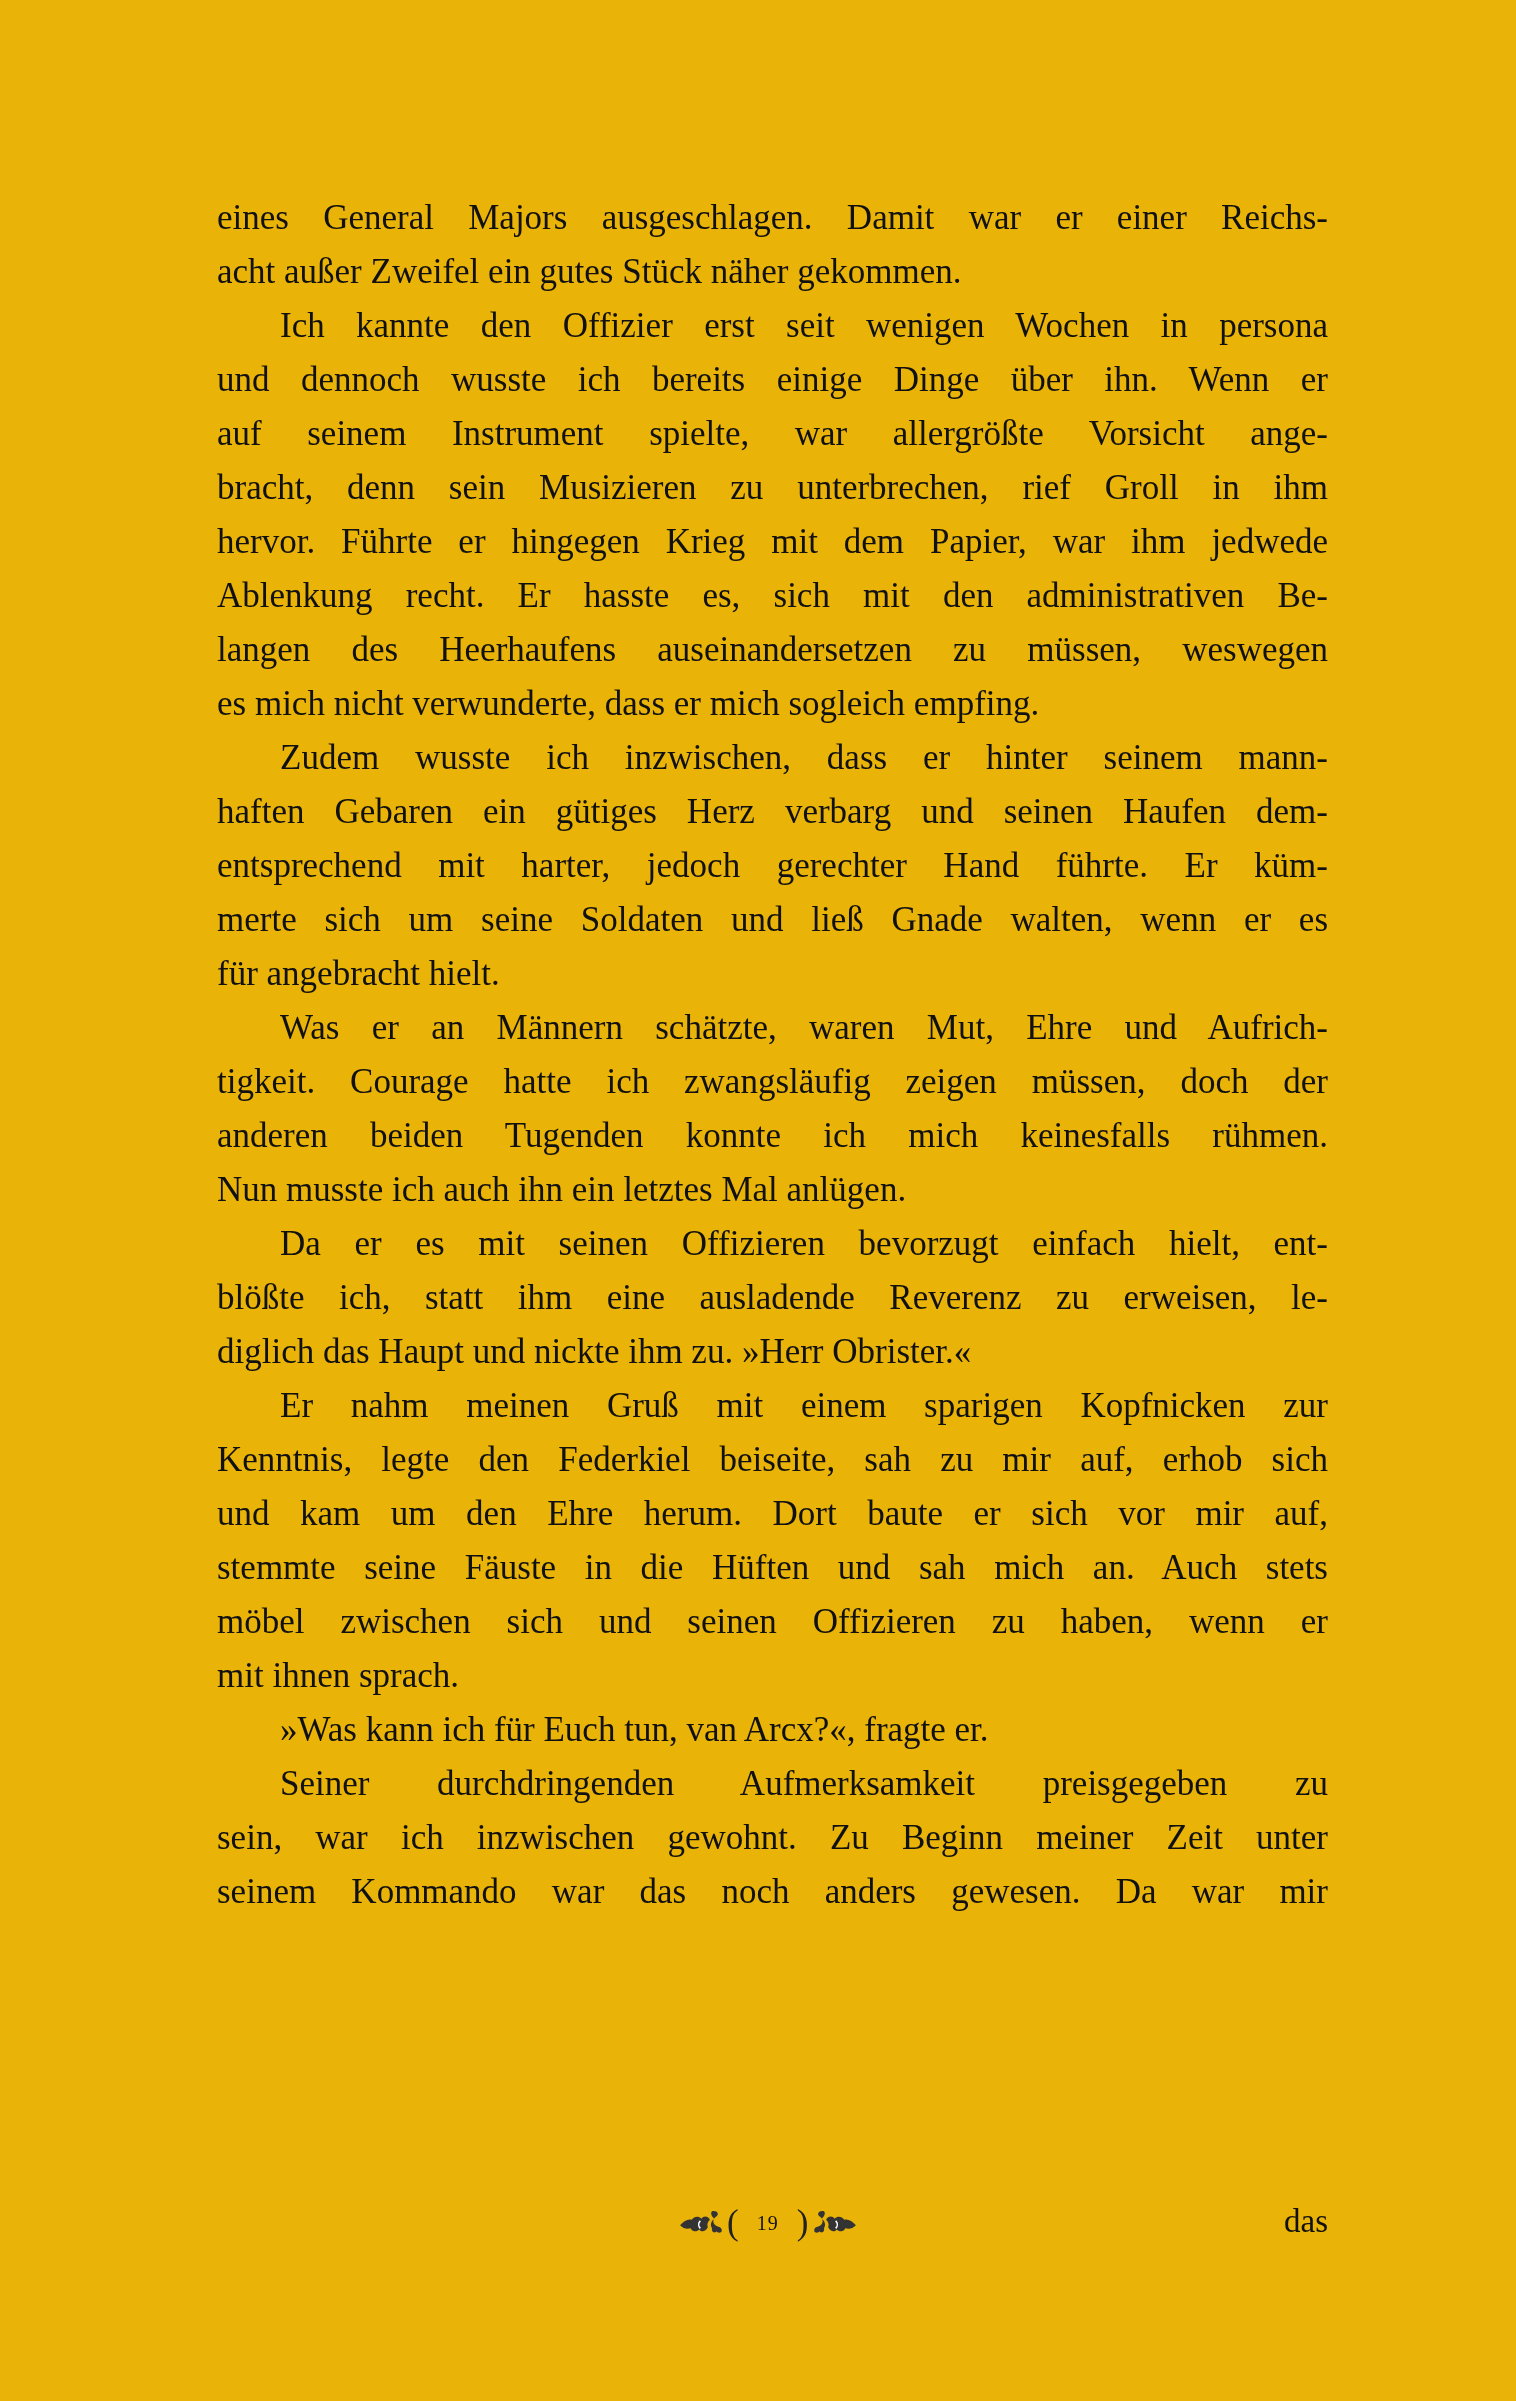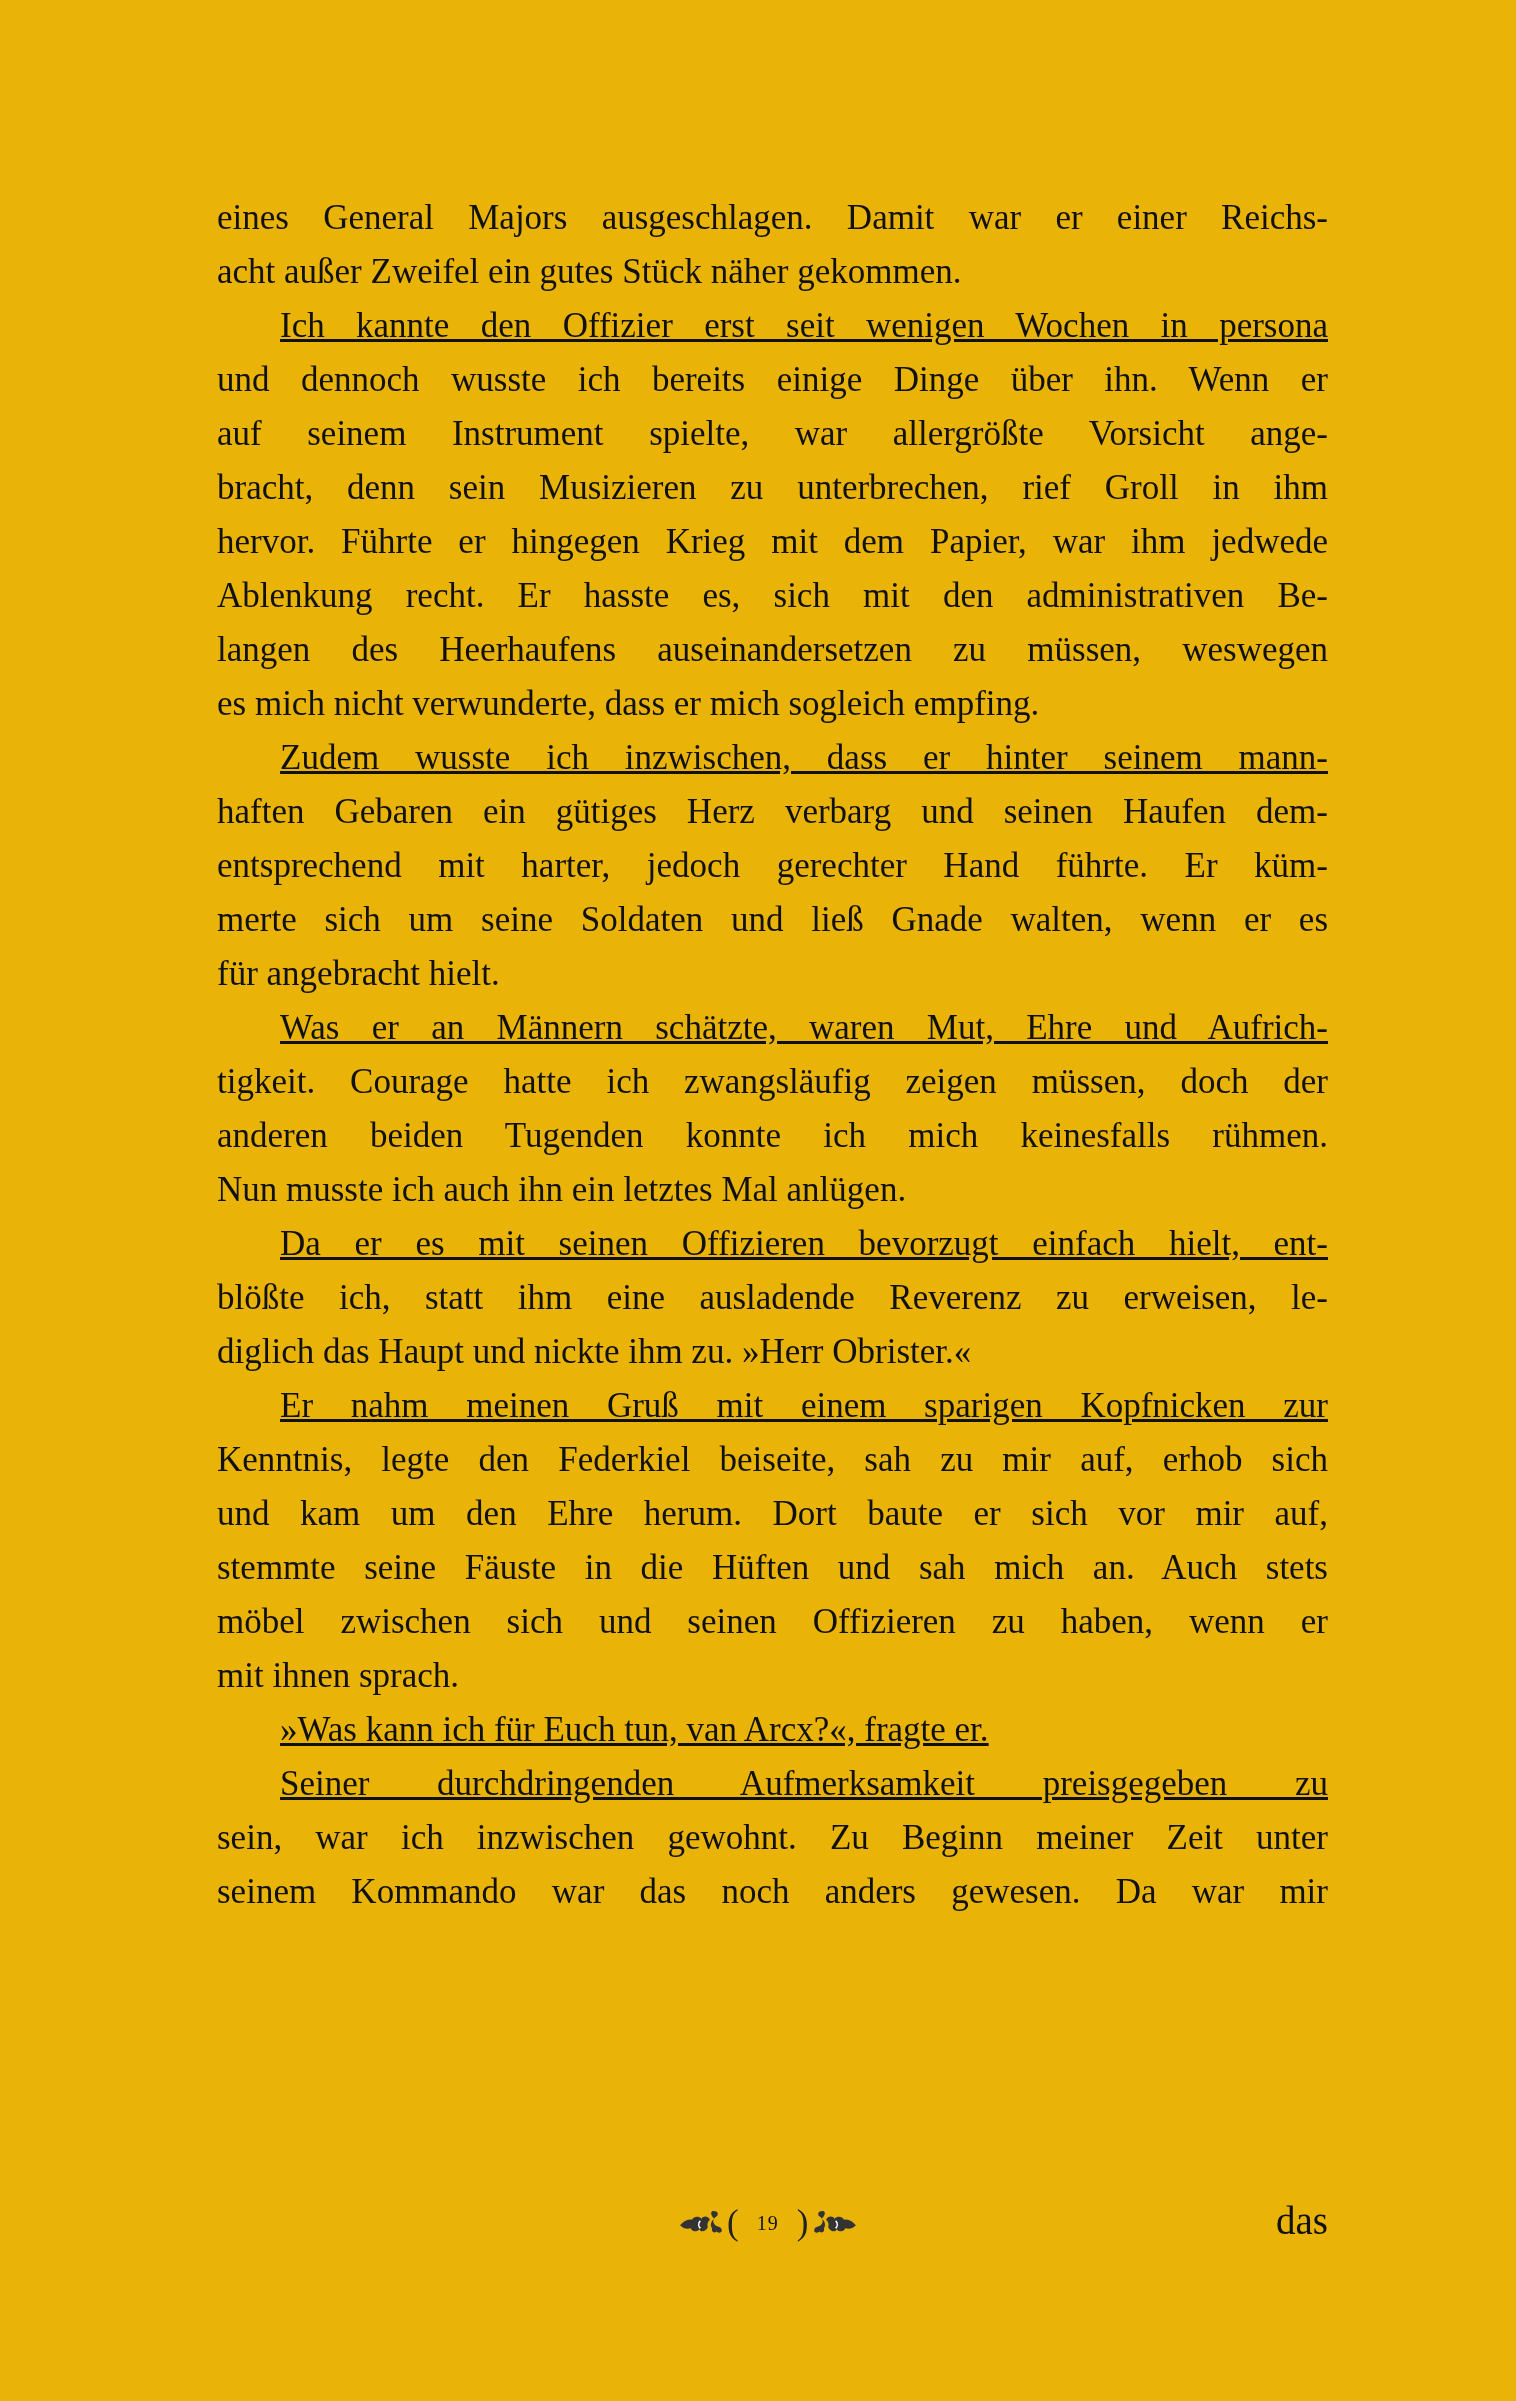--- a/index.html
+++ b/index.html
@@ -6,30 +6,30 @@
   body { width: 1517px; height: 2401px; position: relative; overflow: hidden; }
   .page { position: absolute; left: 0; top: 0; width: 1517px; height: 2401px; background: #eab308; }
   .text-block {
     position: absolute; left: 217px; top: 191px; width: 1111px;
     font-family: "Liberation Serif", "DejaVu Serif", serif;
     font-size: 35px; line-height: 54px; color: #111111;
   }
   .line { display: block; height: 54px; white-space: nowrap; overflow: visible;
           text-align: justify; text-align-last: justify; }
   .line.last { text-align-last: left; }
-  .line.indent { padding-left: 63px; text-decoration: underline; }
+  .line.indent { padding-left: 63px; }
   .footer {
     position: absolute; left: 217px; top: 2194px; width: 1111px; height: 59px;
     font-family: "Liberation Serif", "DejaVu Serif", serif; color: #111111;
   }
   .folio { position: absolute; left: 462px; top: 5.4px; height: 48px; display: flex; align-items: center; gap: 0; }
   .folio .orn { width: 48px; height: 32px; display: inline-block; }
   .folio .paren { font-size: 35px; line-height: 48px; color: #222; }
   .folio .num { font-size: 20px; line-height: 48px; letter-spacing: 1.1px; margin: 0 18px; font-variant: small-caps; }
-  .catchword { position: absolute; right: 0; top: 0; font-size: 39px; line-height: 54px; }
+  .catchword { position: absolute; right: 0; top: 0; font-size: 33px; line-height: 54px; }
 </style>
 </head>
 <body>
 
 <div class="page">
   <div class="text-block" id="text-block">
       <div>
         <span class="line">eines General Majors ausgeschlagen. Damit war er einer Reichs-</span>
         <span class="line last">acht außer Zweifel ein gutes Stück näher gekommen.</span>
       </div>

